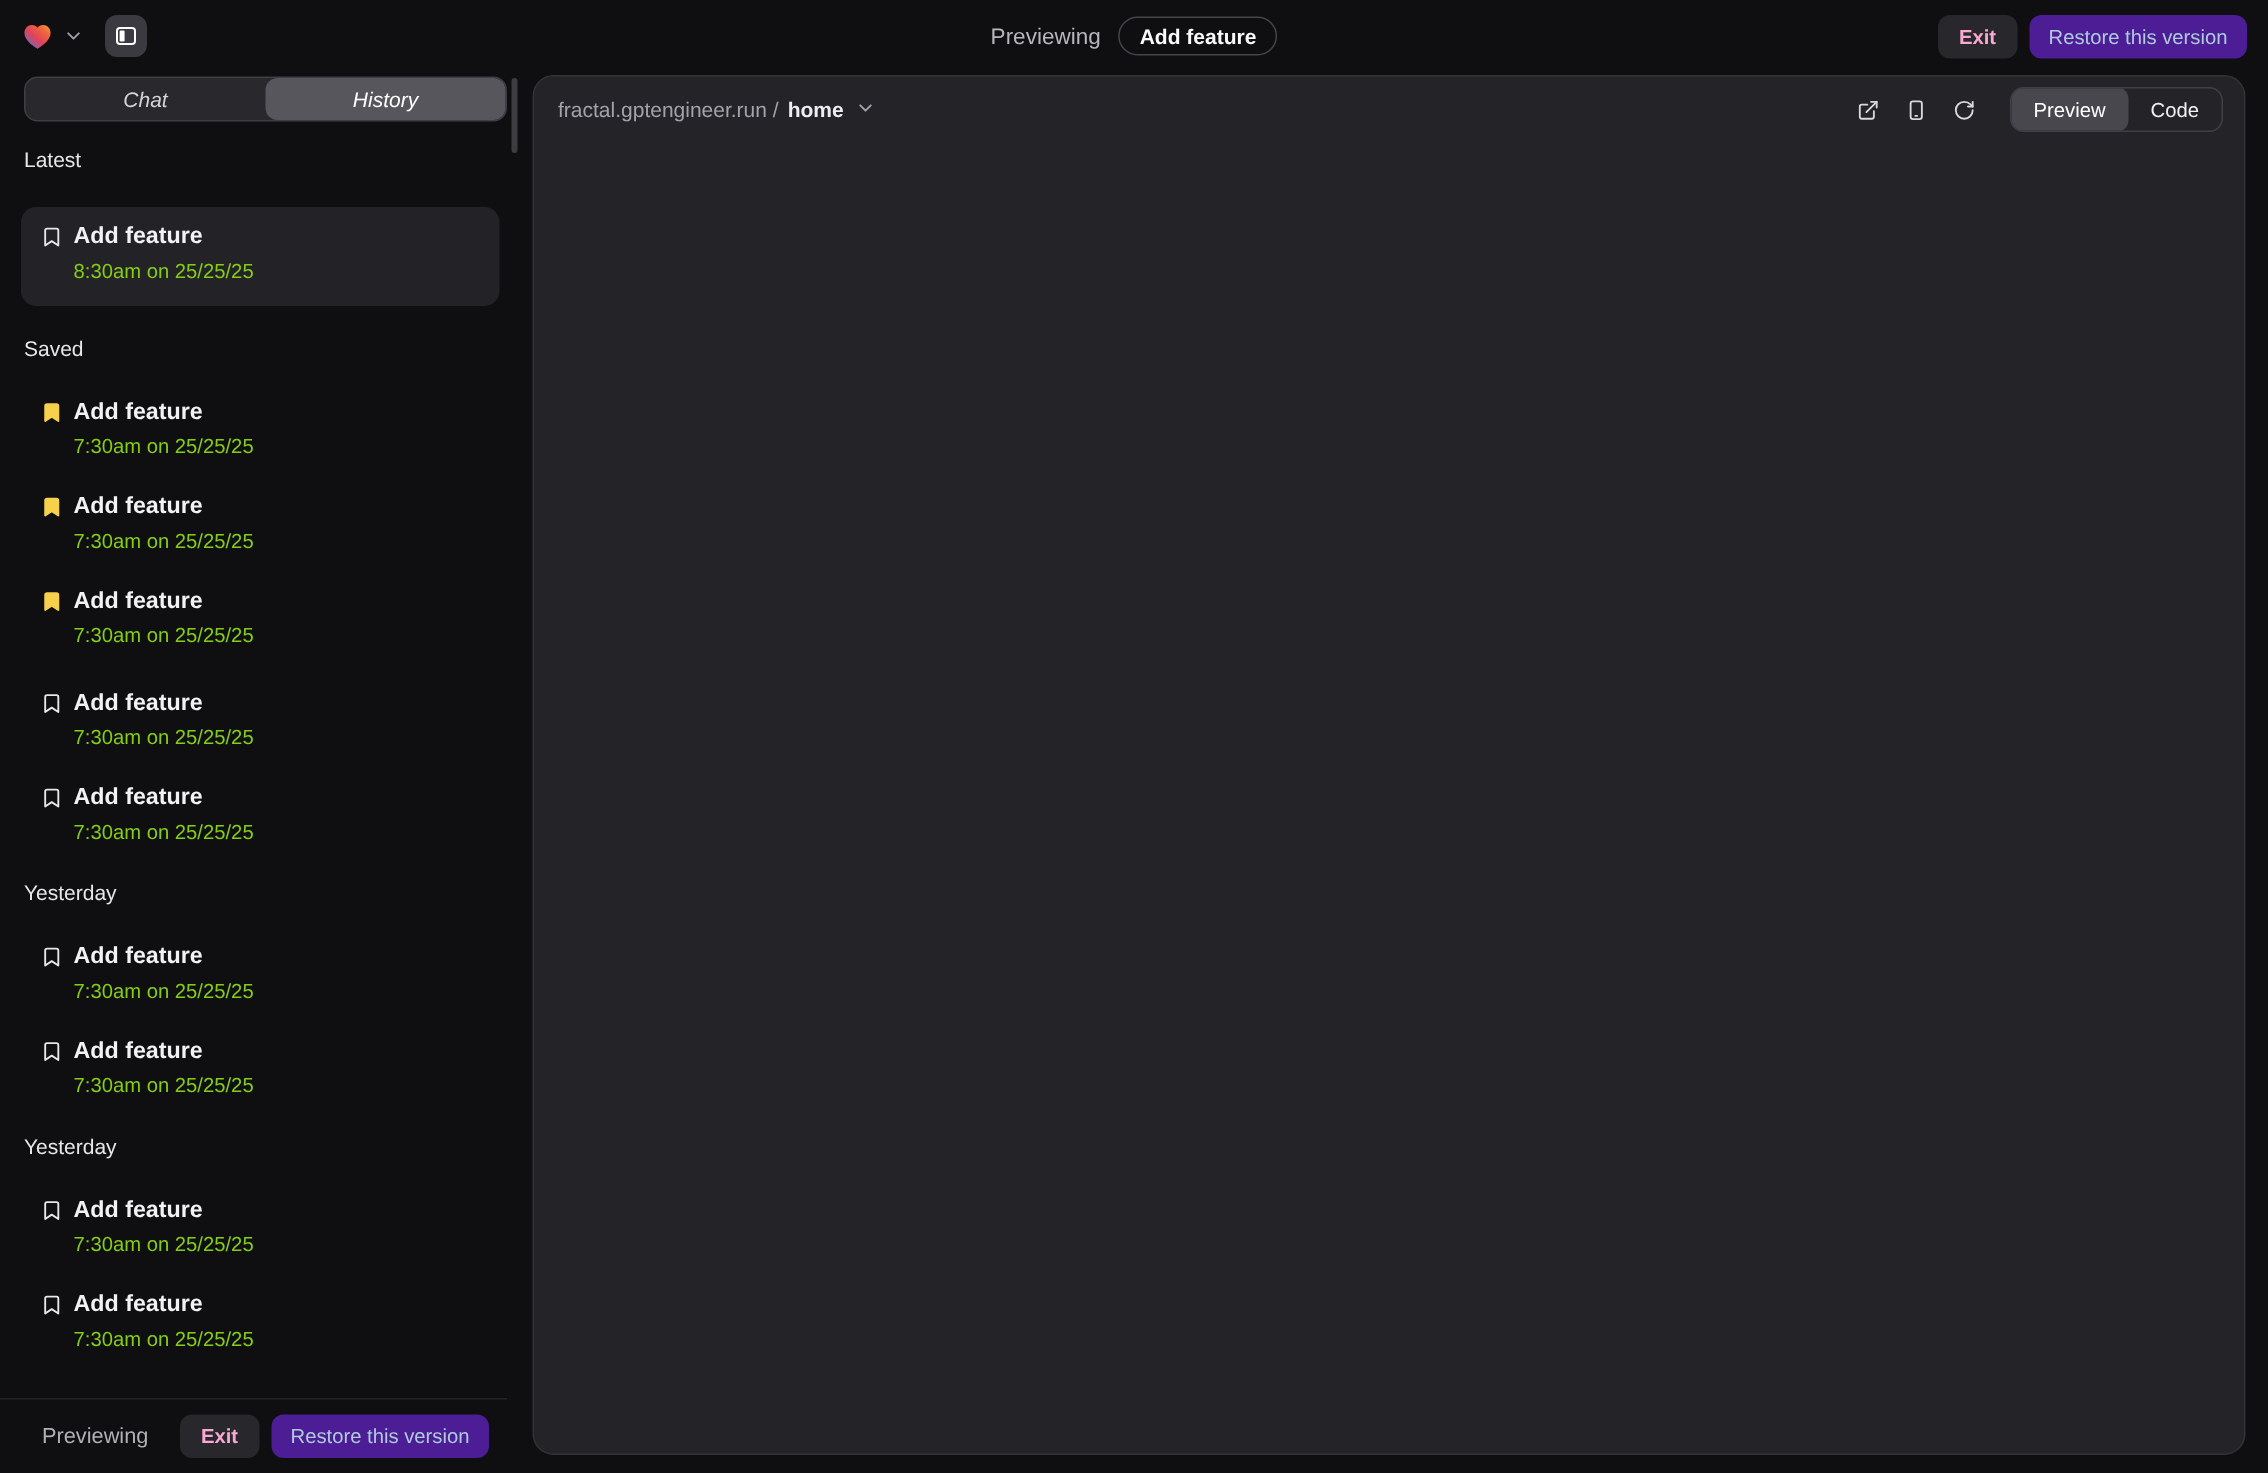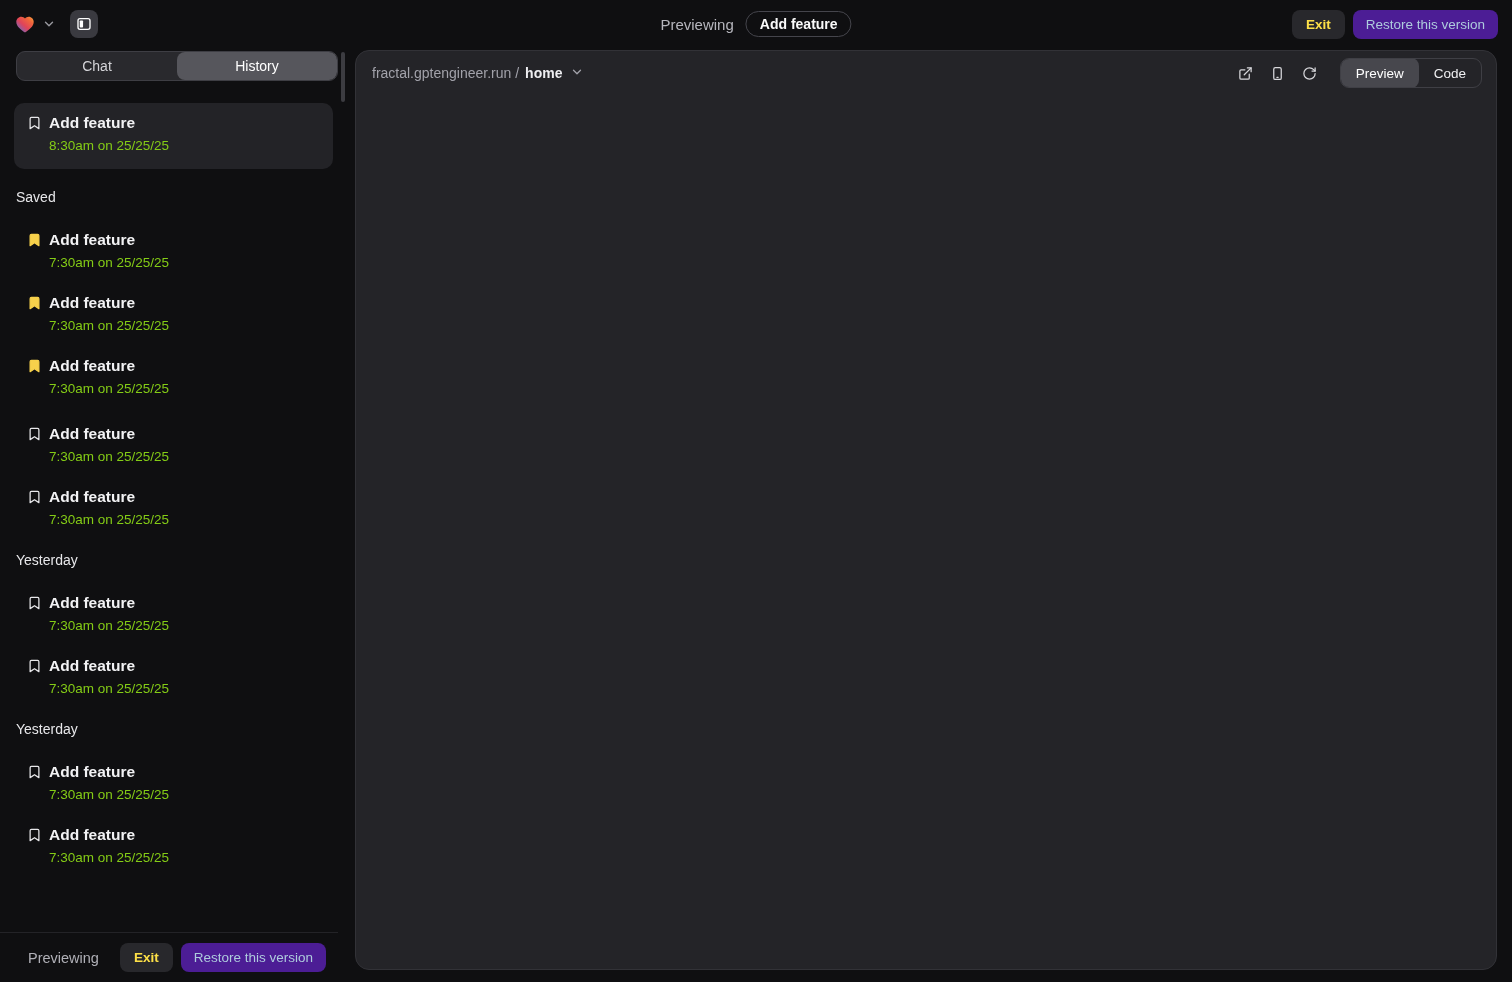--- a/index.html
+++ b/index.html
@@ -33,34 +33,34 @@
   .version-pill {
     border:1px solid #45454c; border-radius:999px;
     padding:4px 13px; font-size:14px; font-weight:600; color:#fafafa;
     background:transparent;
   }
   .topbar-right { display:flex; align-items:center; gap:8px; }
   .btn {
     border:none; border-radius:8px; font-family:inherit;
     font-size:13.5px; cursor:pointer; white-space:nowrap;
   }
-  .btn-exit { background:#28282c; color:#fde047; padding:7px 14px; font-weight:600; }
+  .btn-exit { background:#28282c; color:#f9a8d4; padding:7px 14px; font-weight:600; }
   .btn-restore { background:#4c1d95; color:#aecbdd; padding:7px 13px; font-weight:500; }
   
   .sidebar {
     position:absolute; top:48px; left:0; width:347px; bottom:0;
   }
   .tabbar {
     position:absolute; top:3px; left:16px; right:9px; height:30px;
     background:#29292d; border:1px solid #3e3e44; border-radius:9px;
     display:flex; overflow:hidden;
   }
   .tab {
     flex:1; border:none; background:transparent; color:#d4d4d8;
-    font-family:inherit; font-size:14px; cursor:pointer; border-radius:8px;
+    font-family:inherit; font-size:14px; cursor:pointer; border-radius:8px;font-style:italic;
   }
   .tab.active { background:#56565c; color:#ffffff; }
   .history-scroll {
     position:absolute; top:33px; left:0; right:0; bottom:50px;
     padding:0 16px; overflow:hidden;
   }
   .scrollbar-thumb {
     position:absolute; top:4px; right:2px; width:4px; height:50px;
     background:#3c3c41; border-radius:2px;
   }
@@ -158,20 +158,21 @@
 </header>
 
 <aside class="sidebar">
   <div class="tabbar">
     <button class="tab">Chat</button>
     <button class="tab active">History</button>
   </div>
 
   <div class="history-scroll">
   <div class="section">
+    <div class="section-title">Latest</div>
     <div class="section-items">
   <div class="h-item highlighted">
     <span class="item-icon">
       <svg viewBox="0 0 24 24" stroke-width="2" stroke-linecap="round" stroke-linejoin="round">
         <path d="M19 21l-7-4.6L5 21V5a2 2 0 0 1 2-2h10a2 2 0 0 1 2 2z"></path>
       </svg>
     </span>
     <div class="item-title">Add feature</div>
     <div class="item-time">8:30am on 25/25/25</div>
   </div>

